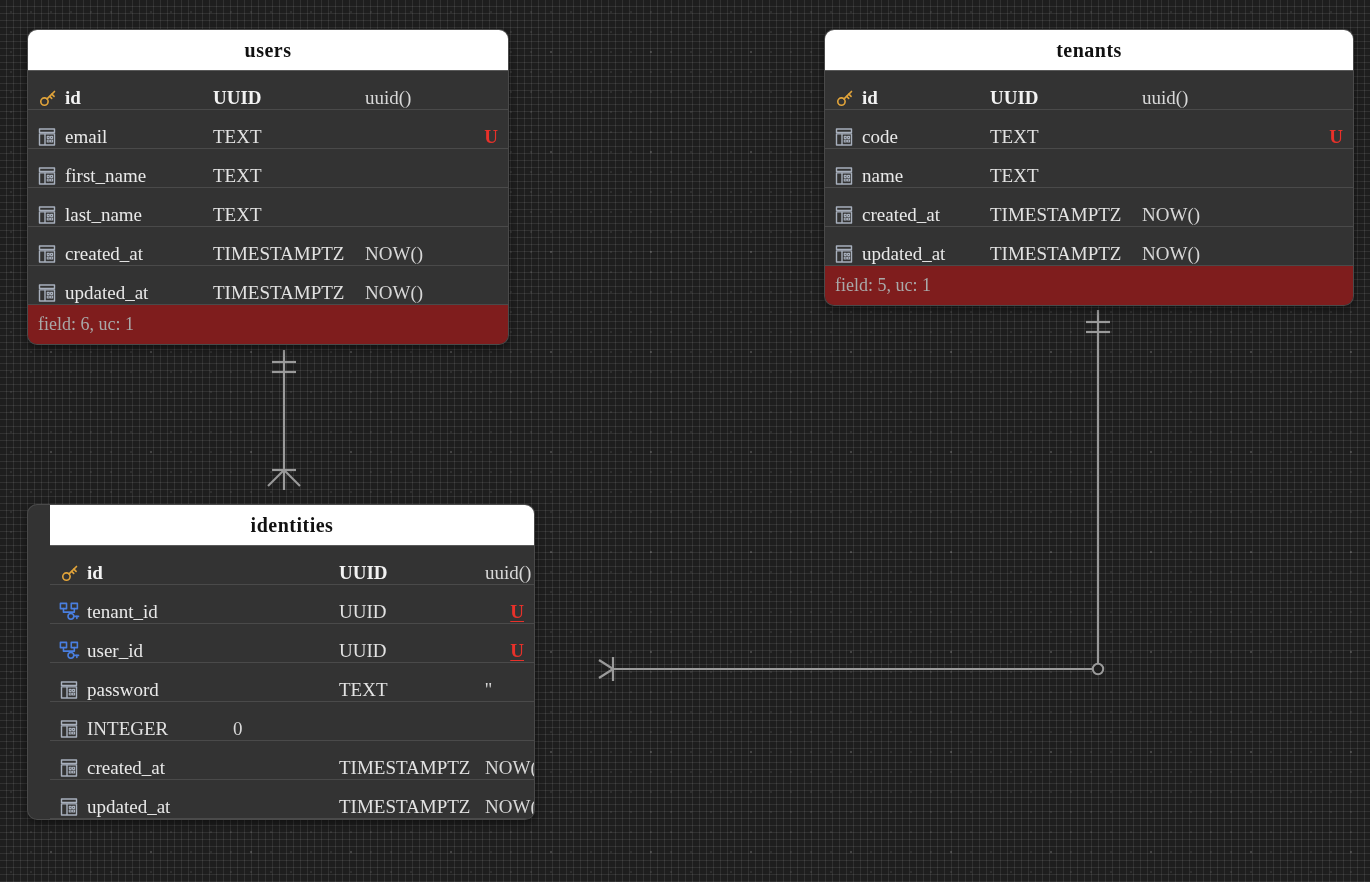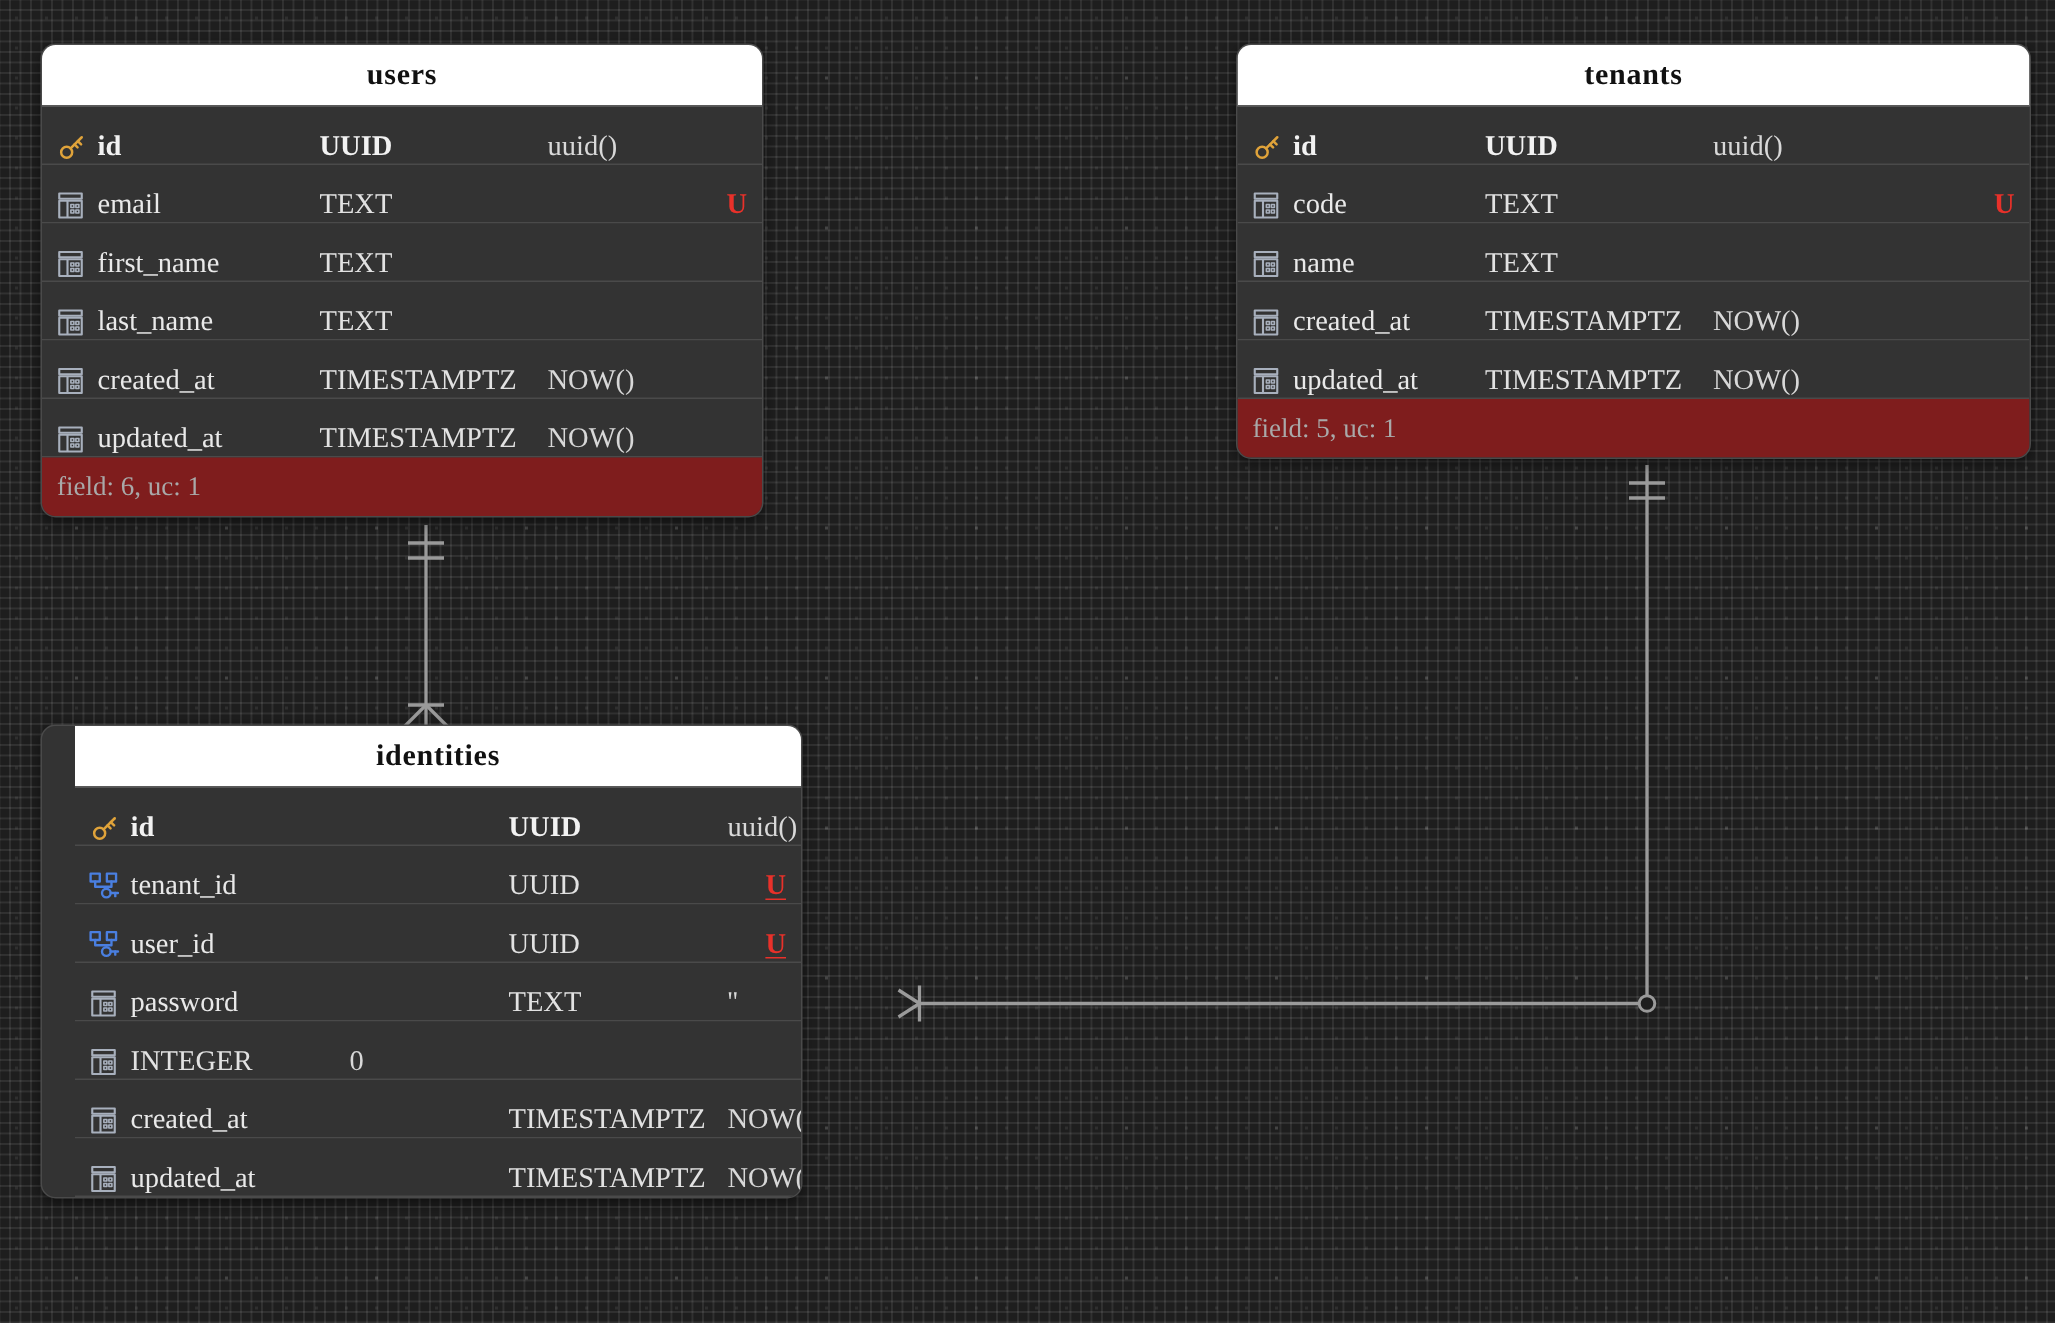--- a/index.html
+++ b/index.html
@@ -358,21 +358,21 @@
             </svg>
           </span>
           <span class="f-name">updated_at</span>
           <span class="f-type">TIMESTAMPTZ</span>
           <span class="f-default">NOW()</span>
           <span class="f-spacer"></span>
           <span class="f-badge"></span>
         </div>
         <div class="tbl-footer">field: 5, uc: 1</div>
       </div>
-      <div class="table-card identities" style="left: 28px; top: 484px; width: 484px; padding-left: 22px;">
+      <div class="table-card identities" style="left: 28px; top: 505px; width: 484px; padding-left: 22px;">
         <div class="tbl-header">identities</div>
         <div class="tbl-row pk">
           <span class="ficon">
             <svg width="21" height="21" viewBox="0 0 24 24" fill="none" stroke="#e0a33a" stroke-width="1.9" stroke-linecap="round" stroke-linejoin="round">
               <circle cx="8.5" cy="15.5" r="4.2"></circle>
               <path d="M11.5 12.5 L20 4"></path>
               <path d="M17 7 L19.5 9.5"></path>
               <path d="M14.5 9.5 L16.8 11.8"></path>
             </svg>
           </span>

